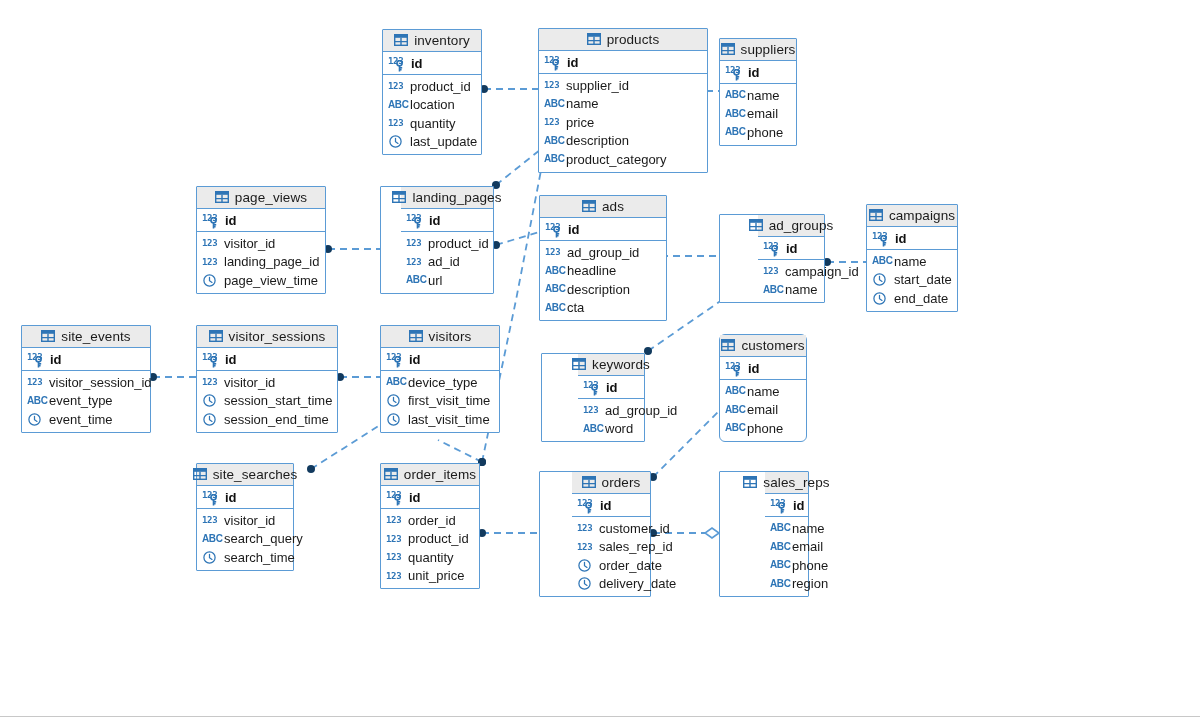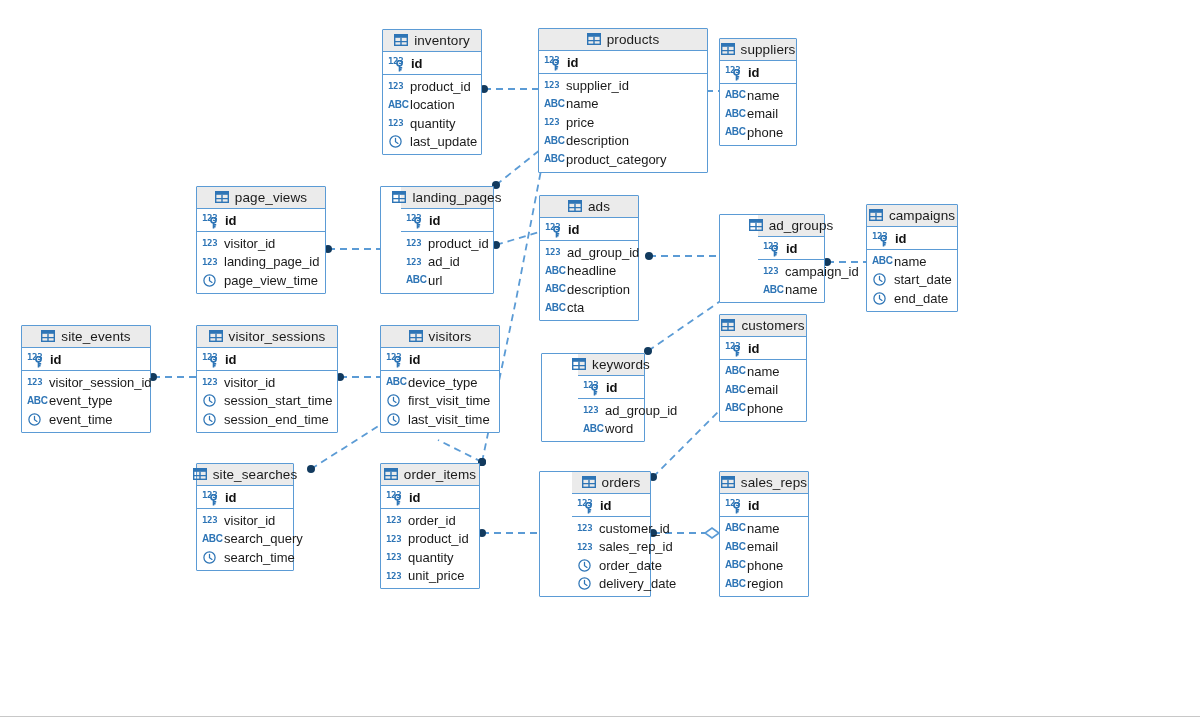--- a/index.html
+++ b/index.html
@@ -334,21 +334,21 @@
           <div class="col-row">
             <span class="ticon ic-num">123</span>
             <span class="col-name">ad_id</span>
           </div>
           <div class="col-row">
             <span class="ticon ic-abc">ABC</span>
             <span class="col-name">url</span>
           </div>
         </div>
       </div>
-      <div class="table-node" style="left: 539px; top: 195px; width: 100px;">
+      <div class="table-node" style="left: 539px; top: 195px; width: 128px;">
         <div class="tbl-header">
           <span class="ticon"><svg width="14" height="12" viewBox="0 0 14 12">
               <rect x="0.7" y="0.7" width="12.6" height="10.6" fill="none" stroke="#2e75b6" stroke-width="1.4"></rect>
               <rect x="0.7" y="0.7" width="12.6" height="3.1" fill="#2e75b6"></rect>
               <path d="M7 3.8 L7 11.3 M0.7 7.6 L13.3 7.6" stroke="#2e75b6" stroke-width="1.4" fill="none"></path>
             </svg></span>
           <span class="tbl-title">ads</span>
         </div>
         <div class="pk-row">
           <span class="ticon ic-pk">
@@ -603,21 +603,21 @@
           <div class="col-row">
             <span class="ticon ic-num">123</span>
             <span class="col-name">ad_group_id</span>
           </div>
           <div class="col-row">
             <span class="ticon ic-abc">ABC</span>
             <span class="col-name">word</span>
           </div>
         </div>
       </div>
-      <div class="table-node" style="left: 719px; top: 314px; width: 88px;">
+      <div class="table-node" style="left: 719px; top: 334px; width: 88px; border-radius: 6px;">
         <div class="tbl-header">
           <span class="ticon"><svg width="14" height="12" viewBox="0 0 14 12">
               <rect x="0.7" y="0.7" width="12.6" height="10.6" fill="none" stroke="#2e75b6" stroke-width="1.4"></rect>
               <rect x="0.7" y="0.7" width="12.6" height="3.1" fill="#2e75b6"></rect>
               <path d="M7 3.8 L7 11.3 M0.7 7.6 L13.3 7.6" stroke="#2e75b6" stroke-width="1.4" fill="none"></path>
             </svg></span>
           <span class="tbl-title">customers</span>
         </div>
         <div class="pk-row">
           <span class="ticon ic-pk">
@@ -764,21 +764,21 @@
           </div>
           <div class="col-row">
             <span class="ticon ic-clock"><svg width="15" height="15" viewBox="0 0 15 15">
                 <circle cx="7.5" cy="7.5" r="5.6" fill="none" stroke="#2e75b6" stroke-width="1.25"></circle>
                 <path d="M7.5 4.3 L7.5 7.7 L10 9.4" fill="none" stroke="#2e75b6" stroke-width="1.25" stroke-linecap="round"></path>
               </svg></span>
             <span class="col-name">delivery_date</span>
           </div>
         </div>
       </div>
-      <div class="table-node" style="left: 719px; top: 471px; width: 90px;">
+      <div class="table-node" style="left: 719px; top: 471px; width: 90px; padding-left: 45px;">
         <div class="tbl-header">
           <span class="ticon"><svg width="14" height="12" viewBox="0 0 14 12">
               <rect x="0.7" y="0.7" width="12.6" height="10.6" fill="none" stroke="#2e75b6" stroke-width="1.4"></rect>
               <rect x="0.7" y="0.7" width="12.6" height="3.1" fill="#2e75b6"></rect>
               <path d="M7 3.8 L7 11.3 M0.7 7.6 L13.3 7.6" stroke="#2e75b6" stroke-width="1.4" fill="none"></path>
             </svg></span>
           <span class="tbl-title">sales_reps</span>
         </div>
         <div class="pk-row">
           <span class="ticon ic-pk">

